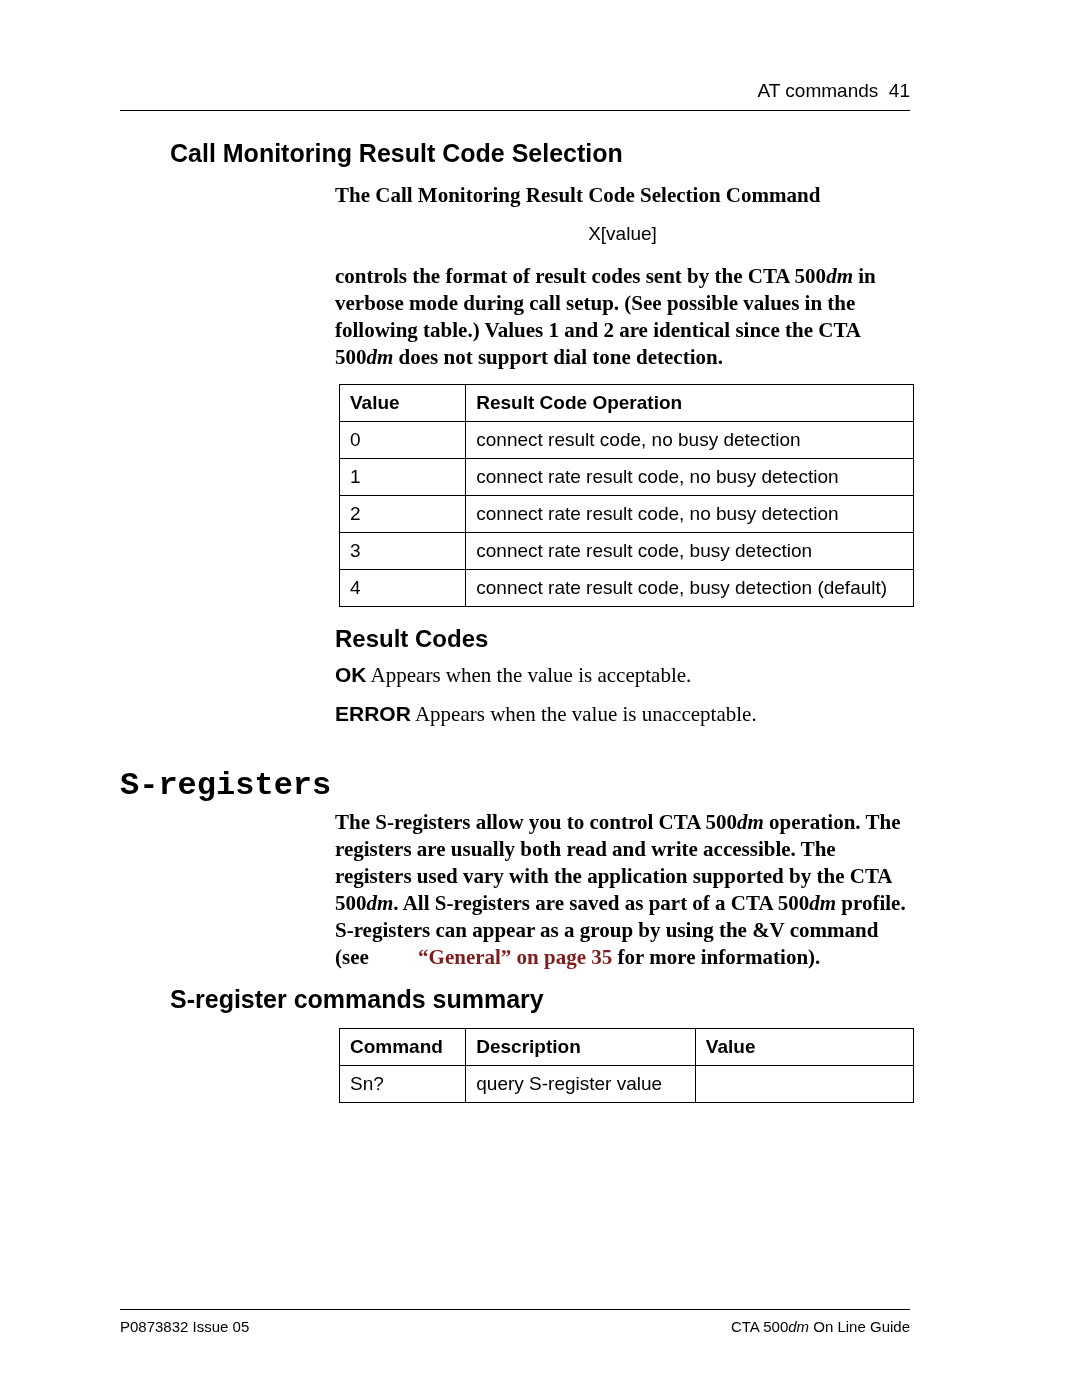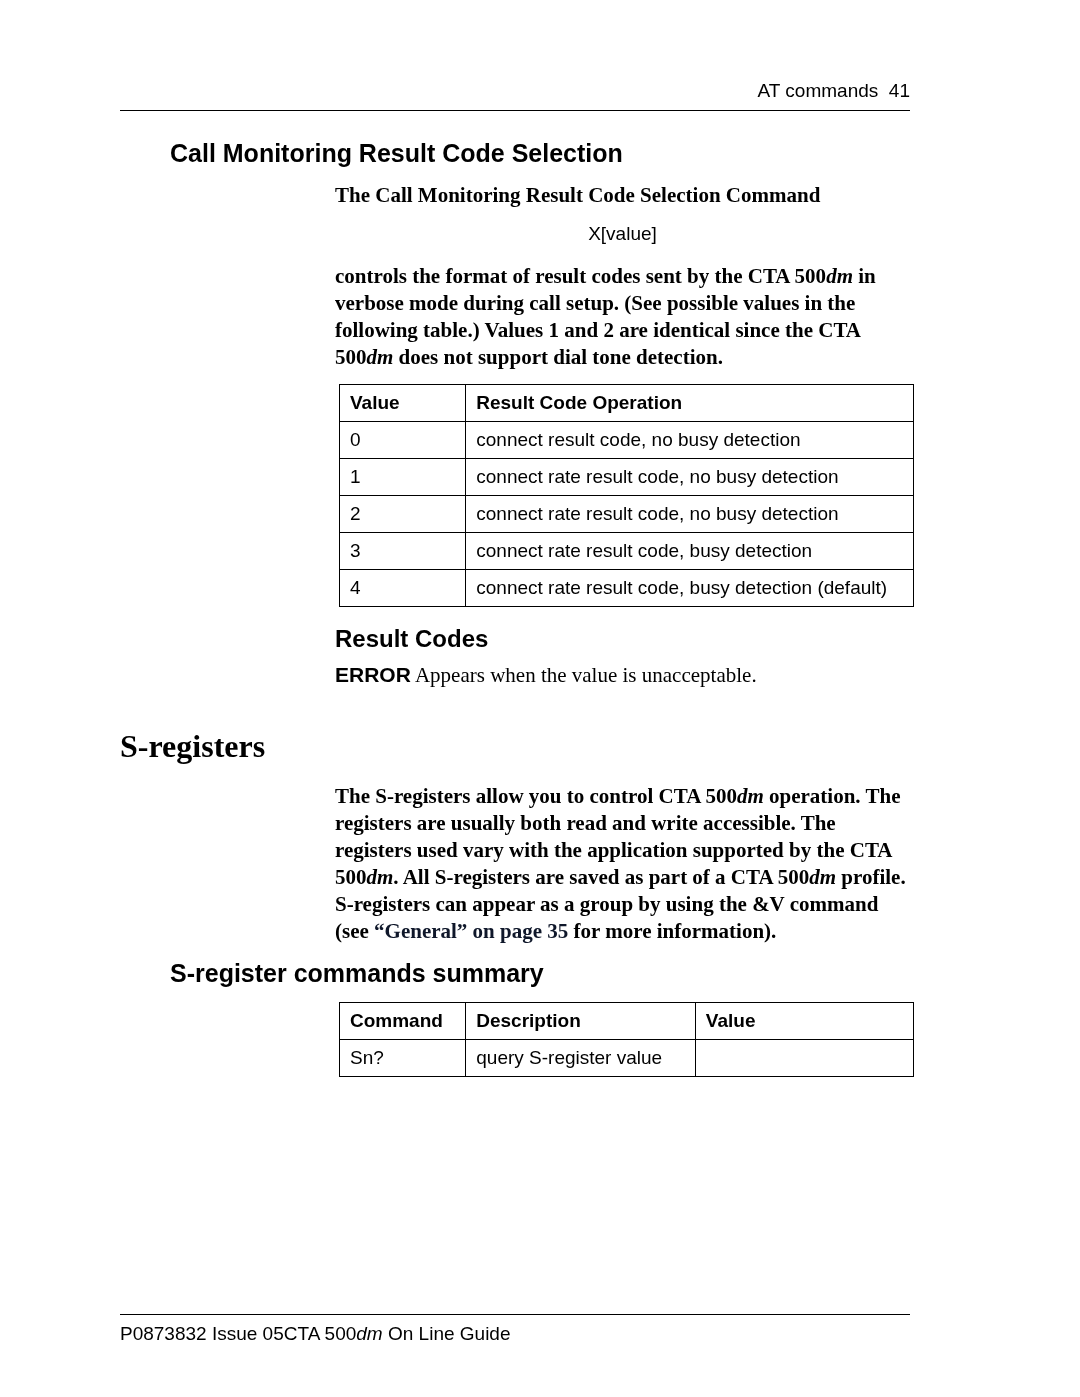--- a/index.html
+++ b/index.html
@@ -35,24 +35,24 @@
   .indent-block {
     margin-left: 215px;
   }
   h2.section-h {
     font-family: Arial, "Helvetica Neue", Helvetica, sans-serif;
     font-weight: 700;
     font-size: 25px;
     margin: 0 0 14px 50px;
   }
   h1.major-h {
-    font-family: Liberation Serif, serif;
+    font-family: Liberation Mono, monospace;
     font-weight: 700;
     font-size: 32px;
-    margin: 40px 0 18px 0;
+    margin: 40px 0 5px 0;
   }
   h3.sub-h {
     font-family: Arial, "Helvetica Neue", Helvetica, sans-serif;
     font-weight: 700;
     font-size: 24px;
     margin: 14px 0 10px 0;
   }
   p.body {
     font-size: 21px;
     line-height: 1.28;
@@ -87,29 +87,30 @@
     border-radius: 10px;
   }
   .bold-sans {
     font-family: Arial, "Helvetica Neue", Helvetica, sans-serif;
     font-weight: 700;
   }
   .result-line {
     font-size: 21px;
     margin: 6px 0 14px 0;
   }
-  .link-red { color: #0f172a; }
+  .link-red { color: #7f1d1d; margin-left: 44px; }
   .footer {
     position: absolute;
     left: 120px;
     right: 120px;
-    bottom: 52px;
-    font-family: Arial, "Helvetica Neue", Helvetica, sans-serif;
-    font-size: 19px;
+    bottom: 62px;
+    font-family: Arial, "Helvetica Neue", Helvetica, sans-serif;
+    font-size: 15px;
     display: flex;
+    justify-content: space-between;
     padding-top: 8px;
   }
 </style>
 </head>
 <body>
 
 <div class="page">
   <div class="content">
 
     <div class="header-right">
@@ -150,20 +151,21 @@
             </tr>
           <tr>
               <td>4</td>
               <td>connect rate result code, busy detection (default)</td>
             </tr>
         </tbody>
       </table>
 
       <h3 class="sub-h">Result Codes</h3>
 
+      <p class="result-line"><span class="bold-sans">OK</span><span>  Appears when the value is acceptable.</span></p>
       <p class="result-line"><span class="bold-sans">ERROR</span><span>  Appears when the value is unacceptable.</span></p>
     </div>
 
     <h1 class="major-h">S-registers</h1>
 
     <div class="indent-block">
       <p class="body"><span>The S-registers allow you to control CTA 500</span><span class="italic">dm</span><span> operation. The registers are usually both read and write accessible. The registers used vary with the application supported by the CTA 500</span><span class="italic">dm</span><span>. All S-registers are saved as part of a CTA 500</span><span class="italic">dm</span><span> profile. S-registers can appear as a group by using the &amp;V command (see </span><span class="link-red">“General” on page 35</span><span> for more information).</span></p>
     </div>
 
     <h2 class="section-h">S-register commands summary</h2>

